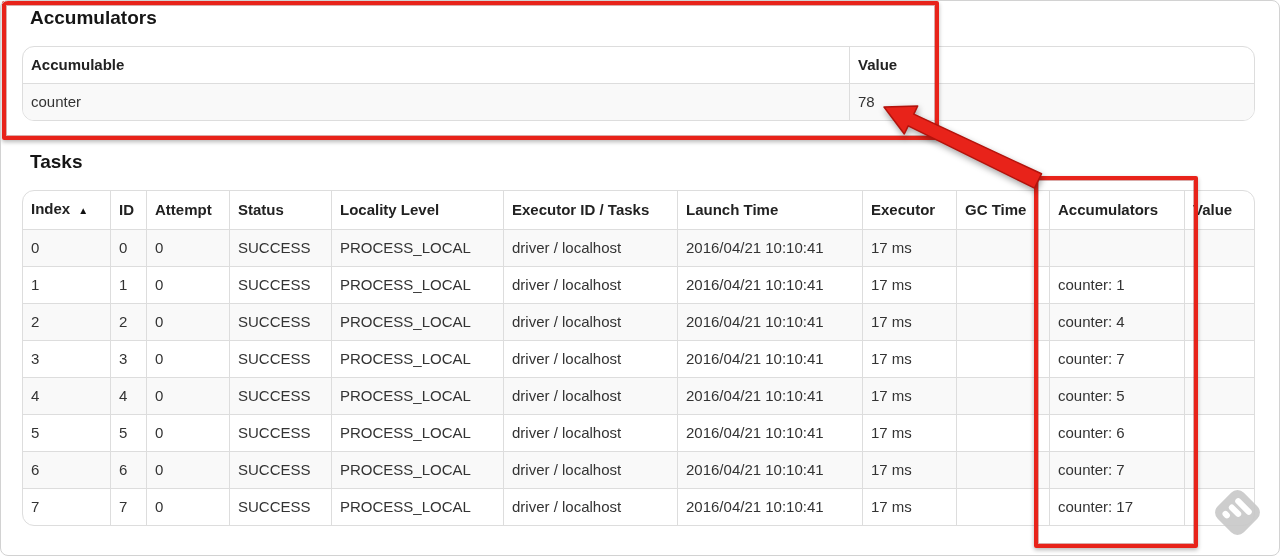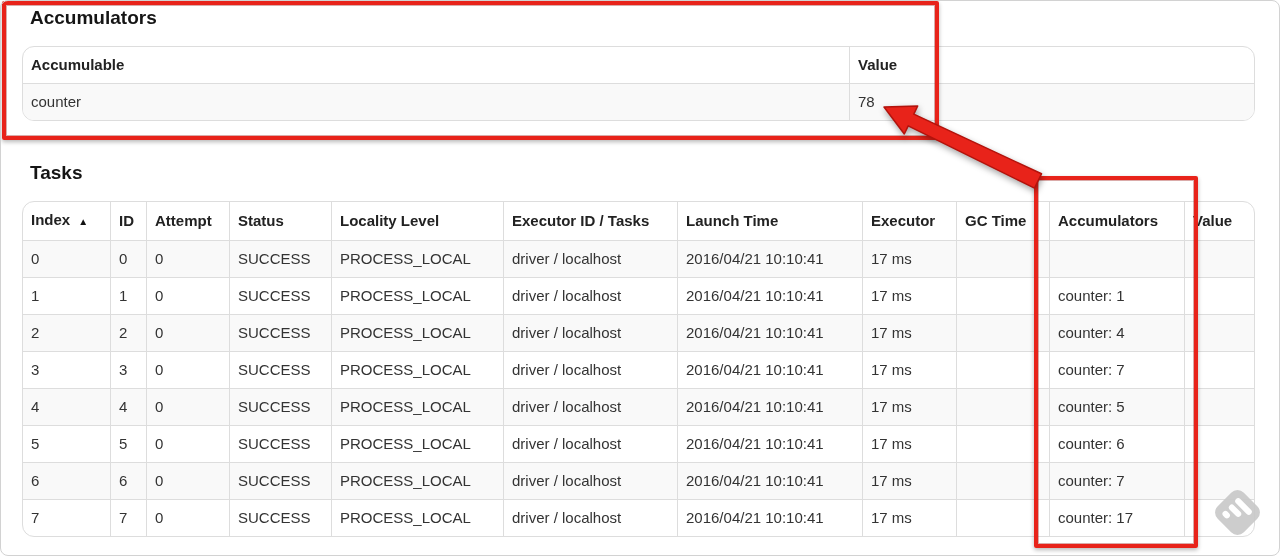--- a/index.html
+++ b/index.html
@@ -17,21 +17,21 @@
   }
   .page-frame{
     position:absolute;inset:0;border:1px solid #d2d2d2;border-radius:8px;
     pointer-events:none;z-index:30;
   }
   .content{position:relative;padding:6px 0 0 22px;}
   .section-title{
     font-size:19px;font-weight:bold;color:#151515;line-height:24px;
     margin:0 0 0 8px;
   }
-  .title-tasks{margin-top:40px;}
+  .title-tasks{margin-top:29px;}
   .table-wrap{
     width:1231px;margin-top:16px;border:1px solid var(--border);
     border-radius:12px;overflow:hidden;background:#fff;
   }
   table{
     border-collapse:separate;border-spacing:0;table-layout:fixed;width:100%;
     font-size:15px;color:var(--text);
   }
   th,td{
     box-sizing:border-box;padding:8px;line-height:20px;text-align:left;

